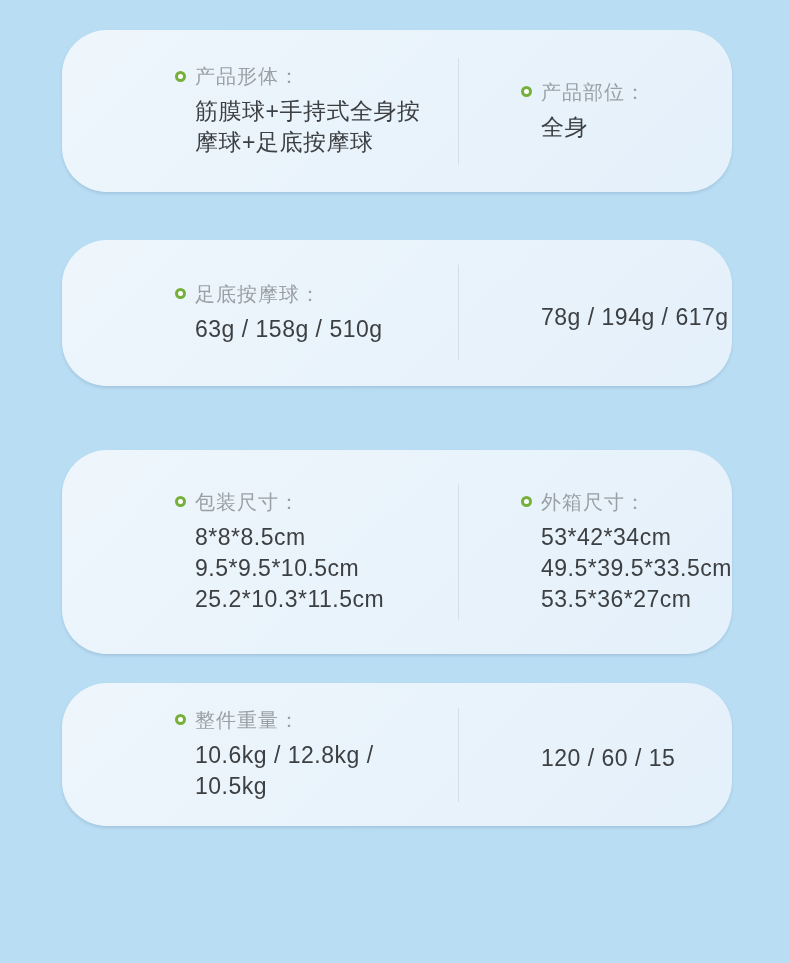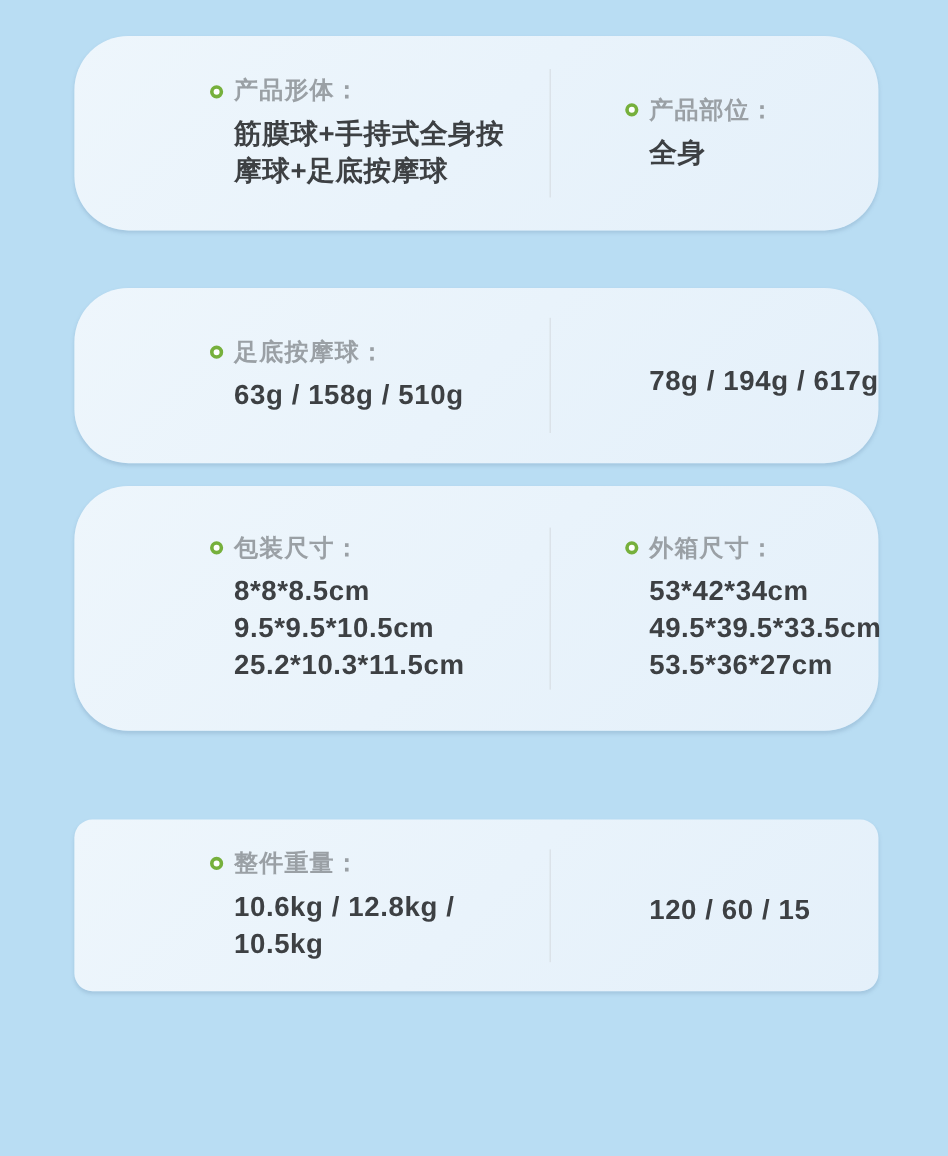--- a/index.html
+++ b/index.html
@@ -10,34 +10,33 @@
     width: 790px;
     height: 963px;
     background: #b9ddf3;
     overflow: hidden;
     font-family: "Liberation Sans", "DejaVu Sans", sans-serif;
   }
   .page {
     position: relative;
     width: 790px;
     height: 850px;
-    font-weight: bold;
   }
   .card {
     position: absolute;
     left: 62px;
     width: 670px;
     border-radius: 45px;
     background: linear-gradient(135deg, #eef6fc 0%, #e4f0fa 100%);
     box-shadow: 0 2px 3px rgba(110, 145, 175, 0.28);
   }
   .card-1 { top: 30px;  height: 162px; }
   .card-2 { top: 240px; height: 146px; }
-  .card-3 { top: 405px; height: 204px; }
-  .card-4 { top: 683px; height: 143px; border-radius: 15px; }
+  .card-3 { top: 450px; height: 204px; }
+  .card-4 { top: 683px; height: 143px; }
 
   .col {
     position: absolute;
     top: 0;
     bottom: 0;
     display: flex;
     flex-direction: column;
     justify-content: center;
   }
   .col-left  { left: 113px; width: 270px; }

